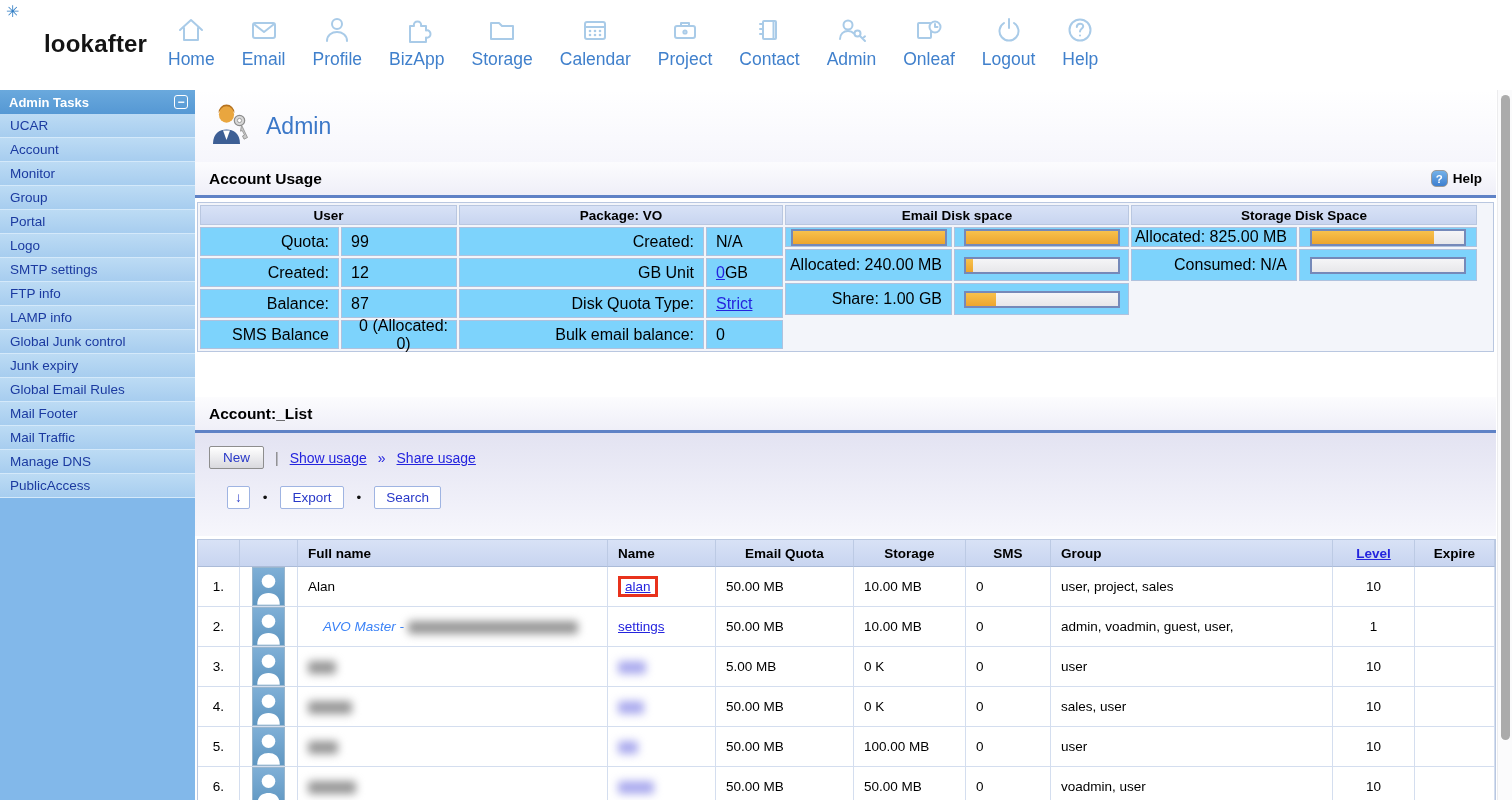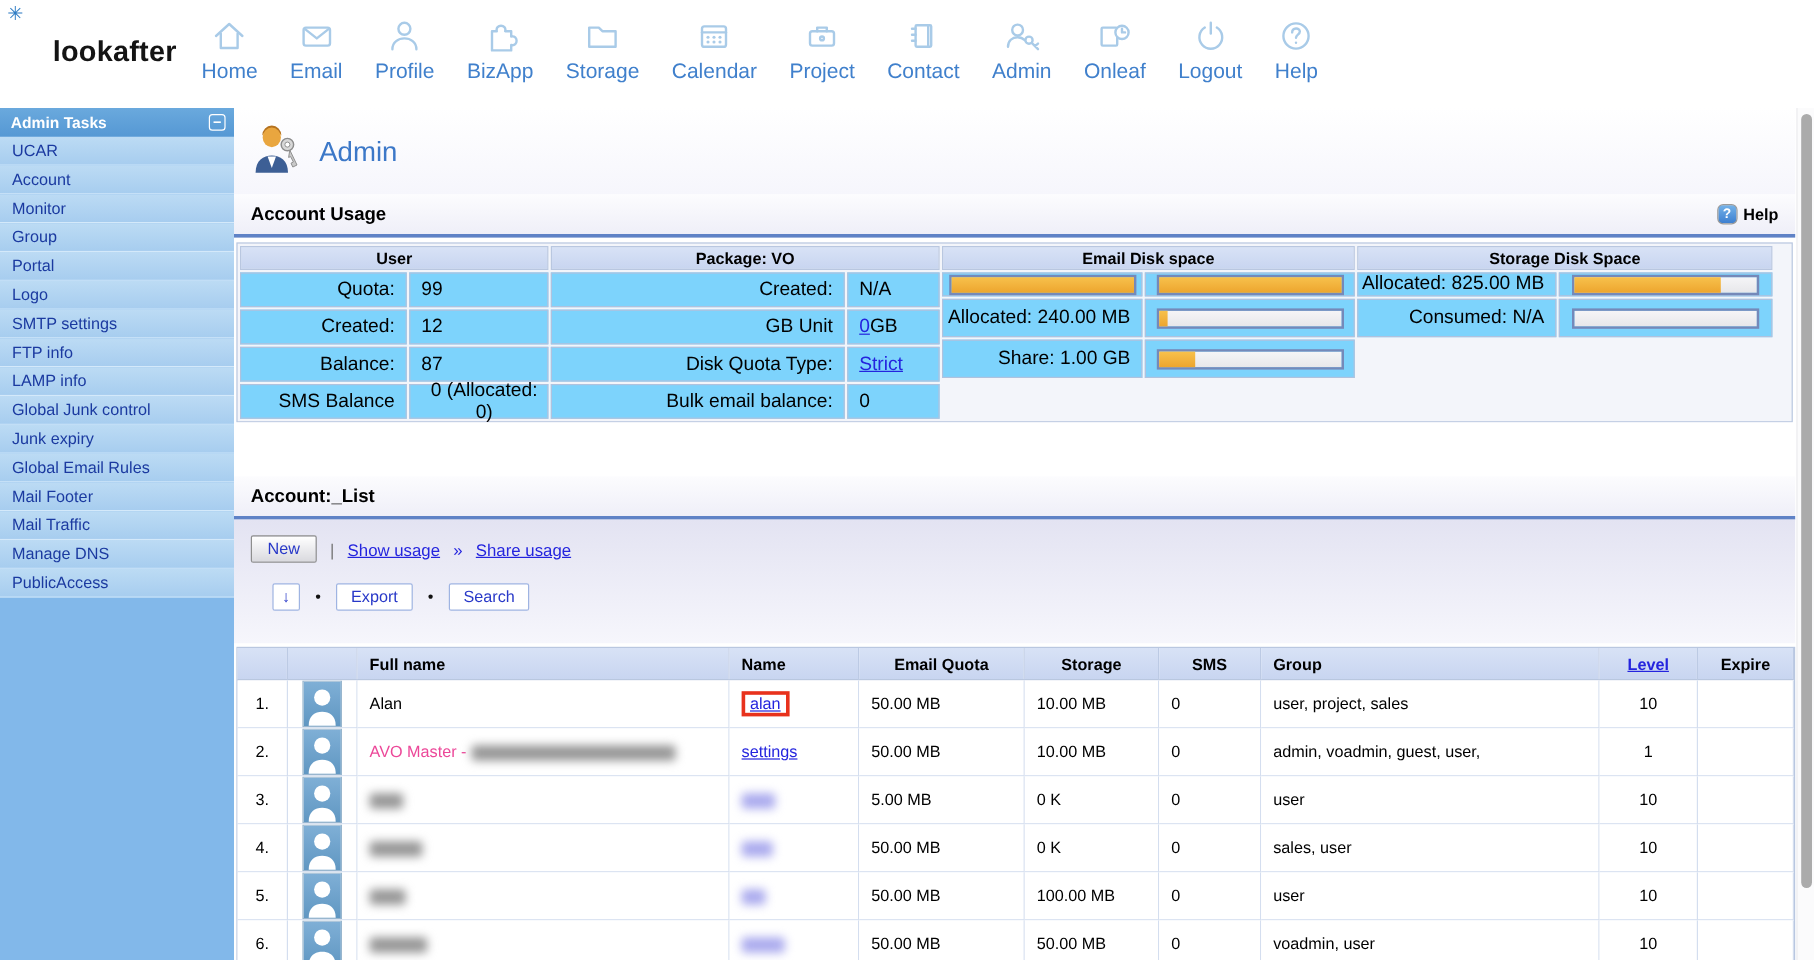--- a/index.html
+++ b/index.html
@@ -56,21 +56,21 @@
   .sep { color:#777; }
   .dot { color:#111; }
   
   .list { border-collapse:separate; border-spacing:0; border:1px solid #B9C7E0; margin:3px 0 0 2px; table-layout:fixed; }
   .list th { background:linear-gradient(#D8E2F6,#C8D5F0); font-weight:bold; font-size:13.5px; height:27px; border-right:1px solid #BCCAE4; border-bottom:1px solid #ABBBD8; padding:0 10px; white-space:nowrap; }
   .list td { background:#fff; height:39px; border-right:1px solid #D4DEEF; border-bottom:1px solid #D4DEEF; padding:0 10px; font-size:13.5px; vertical-align:middle; white-space:nowrap; overflow:hidden; }
   .al { text-align:left; } .ar { } .ac { text-align:center; }
   .red-box { display:inline-block; border:3px solid #E8321C; padding:0 4px; }
   .blur { display:inline-block; height:13px; border-radius:3px; background:#979797; filter:blur(4px); vertical-align:middle; }
   .blur-link { background:#ABABEE; }
-  .it { color:#ec4899; }
+  .it { font-style:italic; color:#3b82f6;margin-left:15px; }
   .avatar { width:33px; height:39px; display:inline-block; border:1px solid #98B6CE; background:linear-gradient(#7FAFD6,#6097C2); vertical-align:middle; }
 </style>
 </head>
 <body>
 
 <div class="topbar">
   <span class="gear">✳</span>
   <div class="logo">lookafter</div>
   <nav class="nav" id="nav">
       <div class="nav-item">

